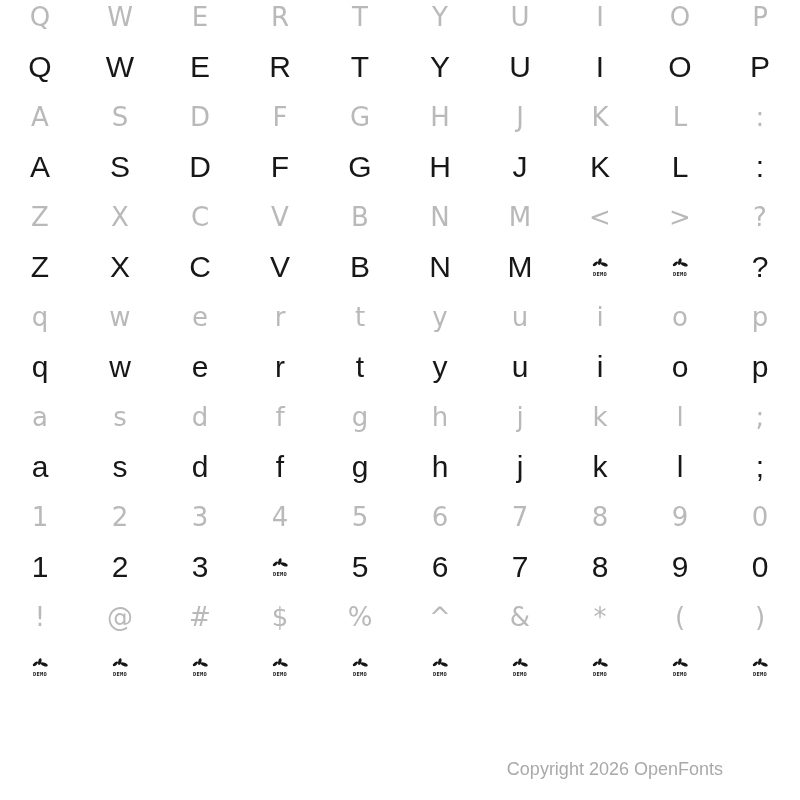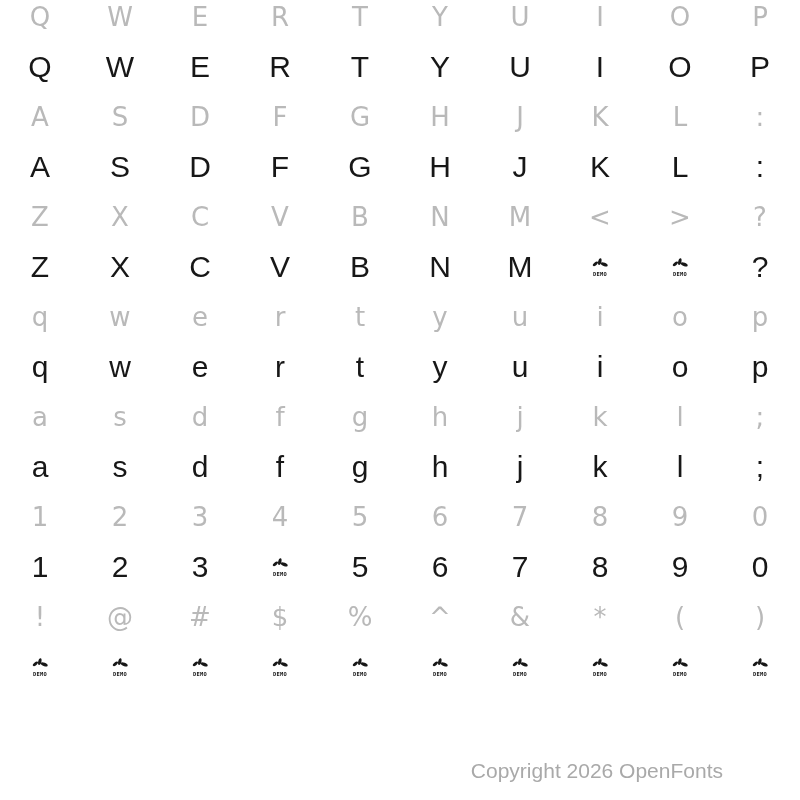--- a/index.html
+++ b/index.html
@@ -56,21 +56,21 @@
     font-size:5.4px;
     font-weight:bold;
     letter-spacing:0.2px;
     fill:currentColor;
   }
   .copyright{
     position:absolute;
     top:759px;
     right:77px;
     font-family:"Liberation Sans", sans-serif;
-    font-size:21px;
+    font-size:18px;
     font-weight:400;
     color:var(--copyright);
     white-space:pre;
   }
 </style>
 </head>
 <body>
 
 <main>
   <div class="glyph-grid" id="glyph-grid">

